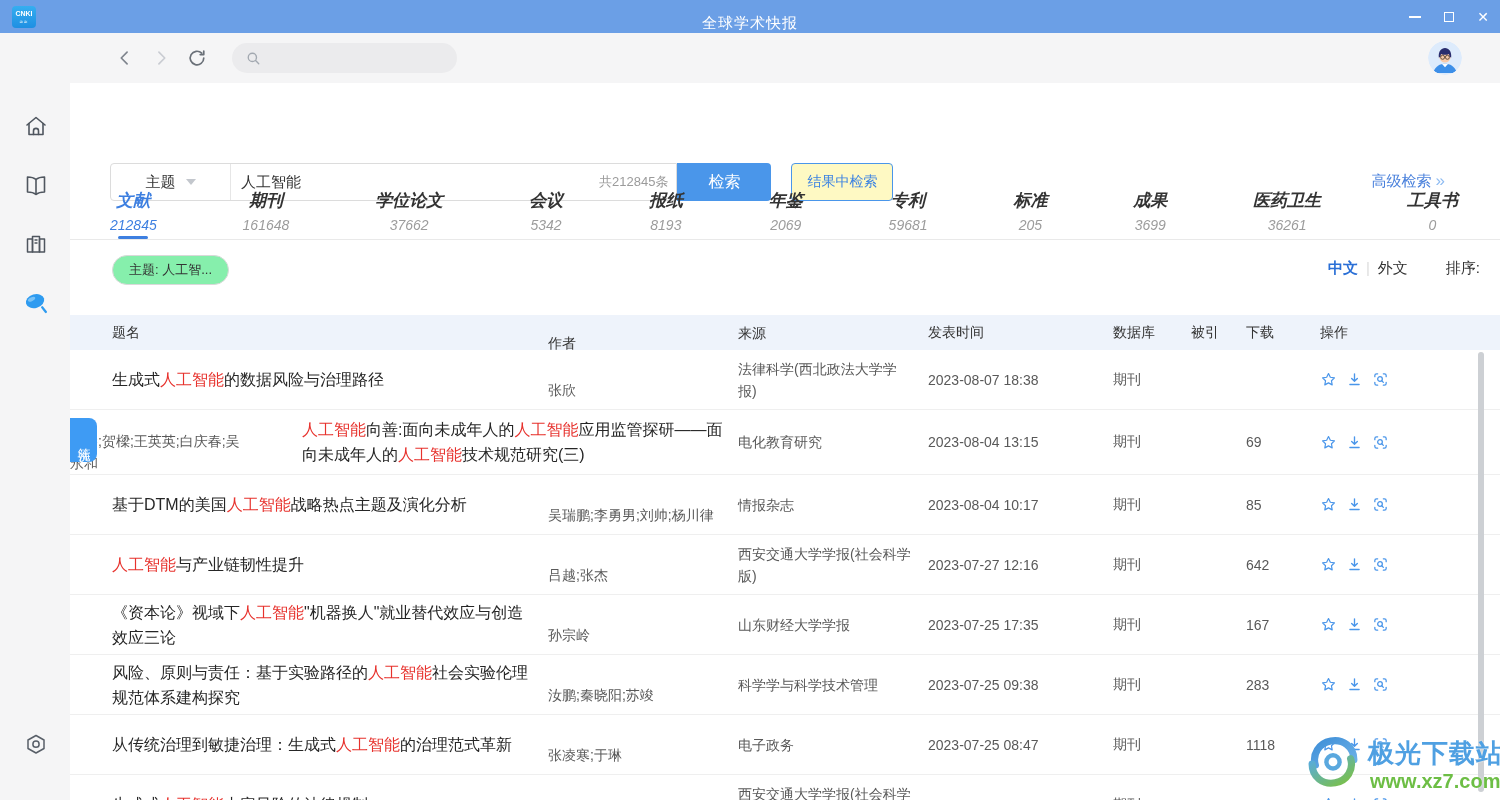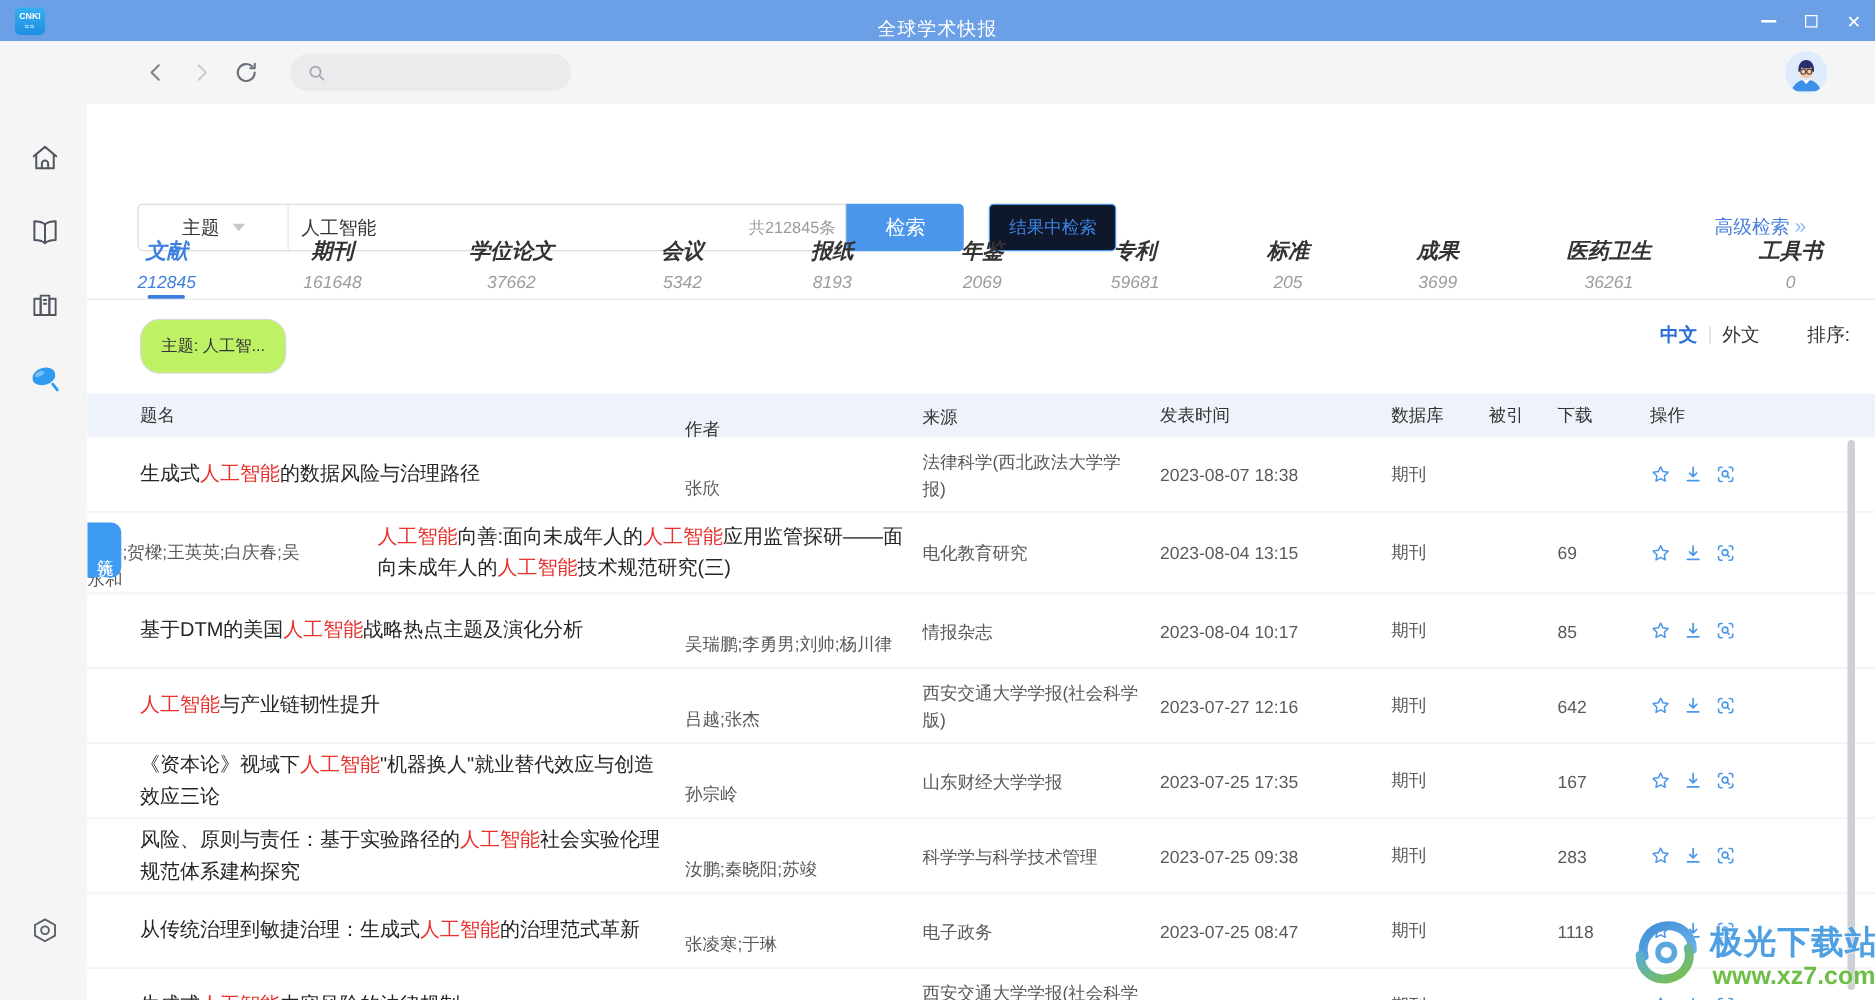--- a/index.html
+++ b/index.html
@@ -45,40 +45,40 @@
   .search-row { position:absolute; left:40px; top:40px; right:45px; height:38px; display:flex; align-items:flex-start;margin-top:40px; }
   .search-bar { display:flex; height:38px; border:1px solid #DCDCDC; border-radius:4px 0 0 4px; background:#fff; }
   .field-select { width:120px; display:flex; align-items:center; justify-content:center; gap:10px;
     font-size:15px; color:#333; border-right:1px solid #E6E6E6; cursor:pointer; }
   .chev-down { width:0; height:0; border-left:5px solid transparent; border-right:5px solid transparent; border-top:6px solid #C3C7CD; }
   .search-input { width:368px; border:none; outline:none; font-size:15px; color:#333; padding:0 8px 0 10px;
     font-family:inherit; background:transparent; }
   .result-count { align-self:center; font-size:13px; color:#9B9B9B; padding-right:8px; white-space:nowrap; }
   .btn-search { width:94px; height:38px; background:var(--button); color:#fff; font-size:16px;
     border:none; border-radius:0 4px 4px 0; cursor:pointer; font-family:inherit; }
-  .btn-search-in { margin-left:20px; height:38px; padding:0 15px; background:#0f172a; border:1px solid var(--button);
+  .btn-search-in { margin-left:20px; height:38px; padding:0 15px; background:#fef9c3; border:1px solid var(--button);
     border-radius:4px; color:#3C83E2; font-size:14px; cursor:pointer; font-family:inherit; }
   .adv-link { position:absolute; right:10px; top:8px; font-size:15px; color:#4A81DC; cursor:pointer; display:flex; align-items:center; gap:4px; }
   .adv-chev { color:#8FBCF2; font-size:17px; }
 
   
   .tabs { position:absolute; left:0; top:100px; width:1430px; height:57px;
     display:flex; justify-content:space-between; padding:0 42px 0 40px; border-bottom:1px solid #E9E9E9;font-style:italic; }
   .tab { position:relative; text-align:center; cursor:pointer; padding-top:6px; }
   .tab-label { font-size:17px; font-weight:bold; color:#333; }
   .tab-count { font-size:14px; color:#9C9C9C; margin-top:5px; }
   .tab.active .tab-label, .tab.active .tab-count { color:var(--accent); }
   .tab-underline { display:none; }
   .tab.active .tab-underline { display:block; position:absolute; left:50%; transform:translateX(-50%);
     bottom:0; width:30px; height:3px; background:var(--accent); border-radius:2px; }
 
   
   .filter-row { position:absolute; left:0; top:172px; width:1430px; height:34px; }
-  .topic-chip { position:absolute; left:42px; top:0; height:44px; padding:0 16px; border:1px solid #D9D9D9;
-    border-radius:16px; display:flex; align-items:center; font-size:13px; color:#333; background:#bef264; cursor:pointer; }
+  .topic-chip { position:absolute; left:42px; top:0; height:30px; padding:0 16px; border:1px solid #D9D9D9;
+    border-radius:16px; display:flex; align-items:center; font-size:13px; color:#333; background:#86efac; cursor:pointer; }
   .sort-area { position:absolute; right:20px; top:4px; display:flex; align-items:flex-start; font-size:15px; color:#333; }
   .lang { cursor:pointer; }
   .lang.active { color:#2A6FD6; font-weight:bold; }
   .lang-sep { color:#DDD; margin:0 8px; }
   .sort-label { margin-left:38px; color:#333; }
   .sort-opt { margin-left:24px; cursor:pointer; color:#333; }
   .sort-opt.active { color:var(--accent); font-weight:bold; margin-left:8px; }
 
   
   .table { position:absolute; left:0; top:232px; width:1430px; }

